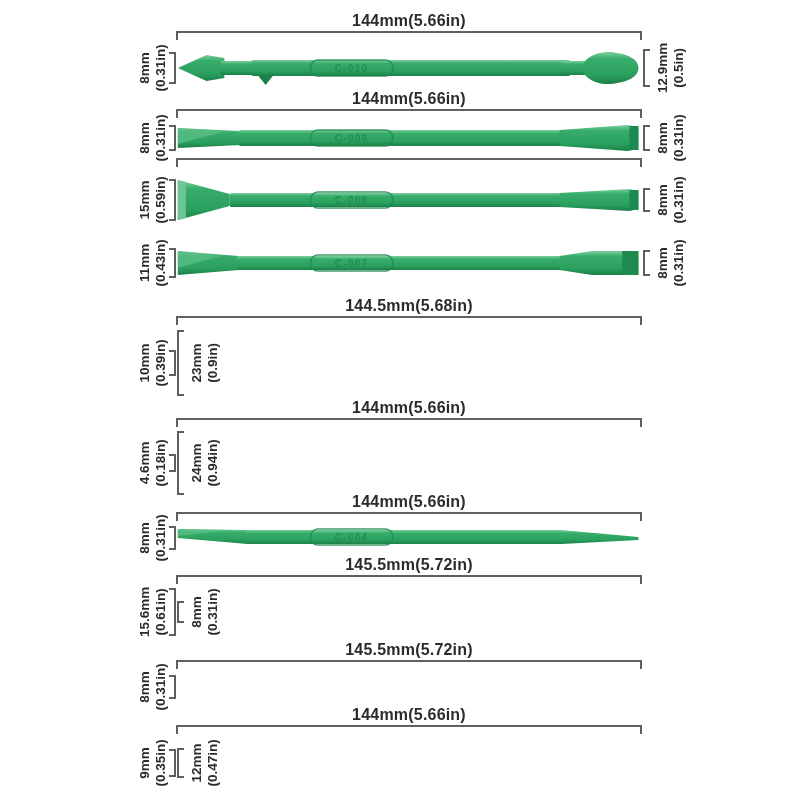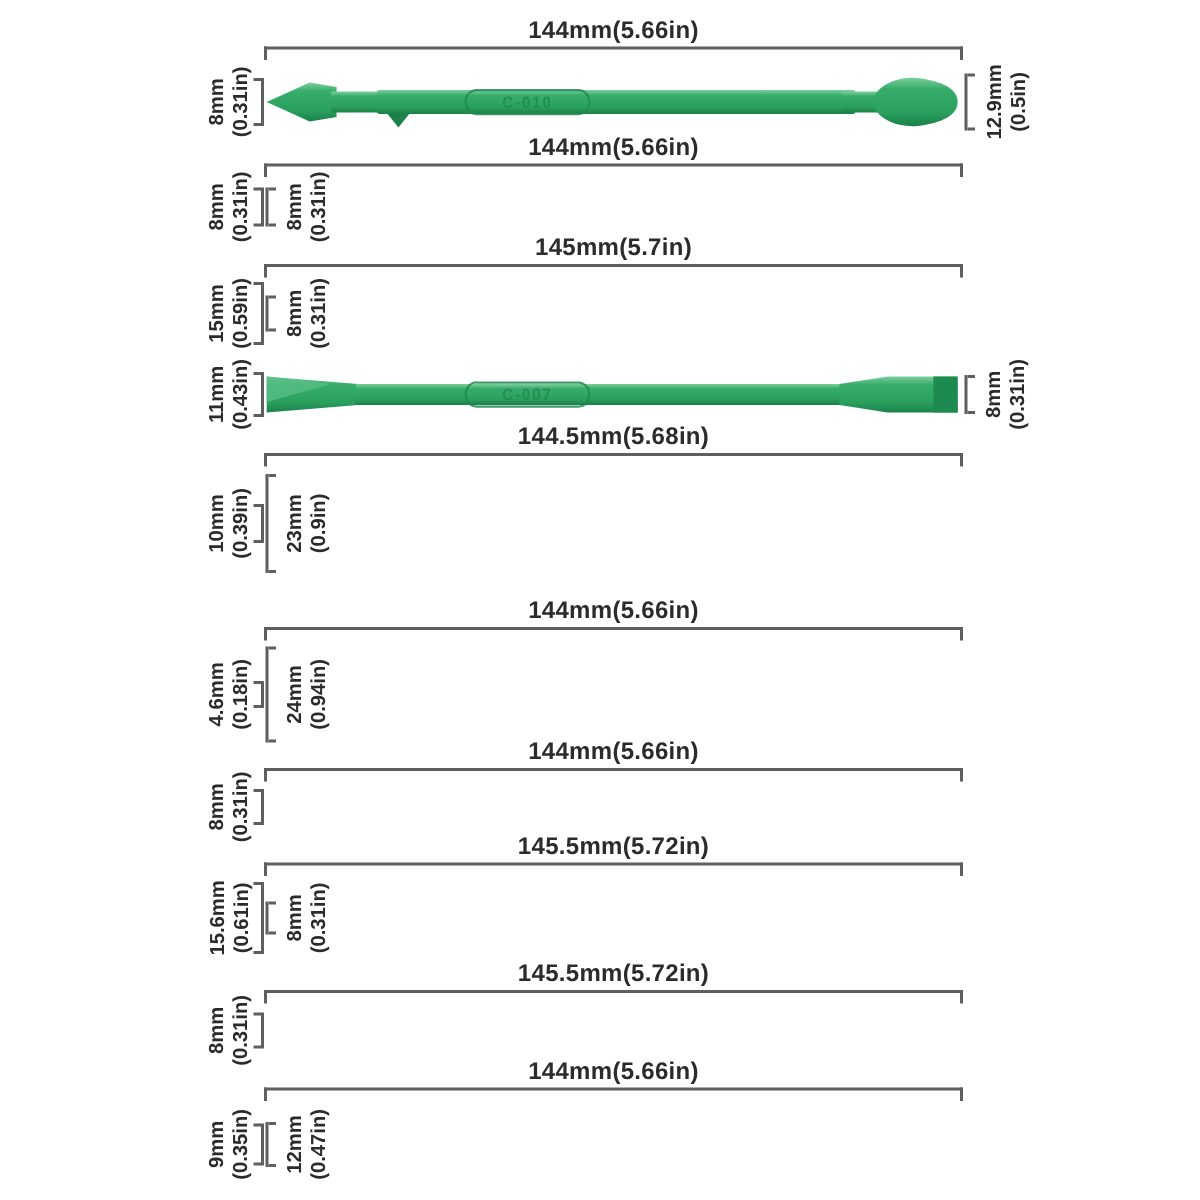--- a/index.html
+++ b/index.html
@@ -98,42 +98,68 @@
       <div class="dim-line"></div>
     </div>
     <div class="row-body">
       <div class="side left">
         <div class="vtext">
             <span>8mm</span>
             <span>(0.31in)</span>
           </div>
         <div class="vline" style="height:26px"></div>
       </div>
+      <div class="tool-wrap">
+        <svg viewBox="0 0 520 34" height="34" preserveAspectRatio="none">
+          <polygon points="2,7 72,10 72,24 2,27" fill="url(#gBar)"></polygon>
+          <polygon points="2,7 56,10 2,23" fill="#57bd85" opacity="0.8"></polygon>
+          <rect x="70" y="9" width="360" height="16" rx="2" fill="url(#gBar)"></rect>
+          <polygon points="428,9 504,4 516,6 516,28 504,30 428,25" fill="url(#gBar)"></polygon>
+          <rect x="506" y="5" width="10" height="24" fill="#1d8b50"></rect>
+          <g opacity="0.85">
+            <rect x="150" y="9" width="92" height="16" rx="8" fill="none" stroke="#1f8a4f" stroke-width="1.5"></rect>
+            <text class="emboss-text" x="196" y="21" text-anchor="middle" font-size="11" fill="#1f8a4f">C-009</text>
+          </g>
+        </svg>
+      </div>
       <div class="side right">
         <div class="vline" style="height:26px"></div>
         <div class="vtext">
             <span>8mm</span>
             <span>(0.31in)</span>
           </div>
       </div>
     </div>
   </div>
 
   <div class="row" style="top:157px;height:75px">
     <div class="dim-top">
-      <span class="dim-text">145mm(5.7in)</span>
       <div class="dim-line"></div>
     </div>
     <div class="row-body">
       <div class="side left">
         <div class="vtext">
             <span>15mm</span>
             <span>(0.59in)</span>
           </div>
         <div class="vline" style="height:42px"></div>
+      </div>
+      <div class="tool-wrap">
+        <svg viewBox="0 0 520 42" height="42" preserveAspectRatio="none">
+          <polygon points="2,1 60,15 60,27 2,41" fill="url(#gBar)"></polygon>
+          <polygon points="2,1 11,3 11,39 2,41" fill="#6cc795"></polygon>
+          <polygon points="62,21 92,16 92,26" fill="#1b8049"></polygon>
+          <rect x="60" y="14" width="370" height="14" rx="2" fill="url(#gBar)"></rect>
+          <polygon points="428,14 506,10 516,12 516,30 506,32 428,28" fill="url(#gBar)"></polygon>
+          <rect x="506" y="11" width="10" height="20" fill="#1d8b50"></rect>
+          <g opacity="0.85">
+            <rect x="150" y="13" width="92" height="16" rx="8" fill="none" stroke="#1f8a4f" stroke-width="1.5"></rect>
+            <text class="emboss-text" x="196" y="25" text-anchor="middle" font-size="11" fill="#1f8a4f">C-008</text>
+          </g>
+        </svg>
       </div>
       <div class="side right">
         <div class="vline" style="height:24px"></div>
         <div class="vtext">
             <span>8mm</span>
             <span>(0.31in)</span>
           </div>
       </div>
     </div>
   </div>
@@ -163,21 +189,21 @@
       <div class="side right">
         <div class="vline" style="height:26px"></div>
         <div class="vtext">
             <span>8mm</span>
             <span>(0.31in)</span>
           </div>
       </div>
     </div>
   </div>
 
-  <div class="row" style="top:283px;height:103px">
+  <div class="row" style="top:297px;height:103px">
     <div class="dim-top">
       <span class="dim-text">144.5mm(5.68in)</span>
       <div class="dim-line"></div>
     </div>
     <div class="row-body">
       <div class="side left">
         <div class="vtext">
             <span>10mm</span>
             <span>(0.39in)</span>
           </div>
@@ -222,20 +248,32 @@
       <div class="dim-line"></div>
     </div>
     <div class="row-body">
       <div class="side left">
         <div class="vtext">
             <span>8mm</span>
             <span>(0.31in)</span>
           </div>
         <div class="vline" style="height:24px"></div>
       </div>
+      <div class="tool-wrap">
+        <svg viewBox="0 0 520 28" height="28" preserveAspectRatio="none">
+          <polygon points="2,5 80,6 80,20 2,14" fill="url(#gBar)"></polygon>
+          <polygon points="2,5 58,6 2,12" fill="#57bd85" opacity="0.8"></polygon>
+          <rect x="78" y="6" width="354" height="14" rx="2" fill="url(#gBar)"></rect>
+          <polygon points="430,6 516,13 516,16 430,20" fill="url(#gBar)"></polygon>
+          <g opacity="0.85">
+            <rect x="150" y="5" width="92" height="16" rx="8" fill="none" stroke="#1f8a4f" stroke-width="1.5"></rect>
+            <text class="emboss-text" x="196" y="17" text-anchor="middle" font-size="11" fill="#1f8a4f">C-004</text>
+          </g>
+        </svg>
+      </div>
       <div class="side right"></div>
     </div>
   </div>
 
   <div class="row" style="top:556px;height:84px">
     <div class="dim-top">
       <span class="dim-text">145.5mm(5.72in)</span>
       <div class="dim-line"></div>
     </div>
     <div class="row-body">

